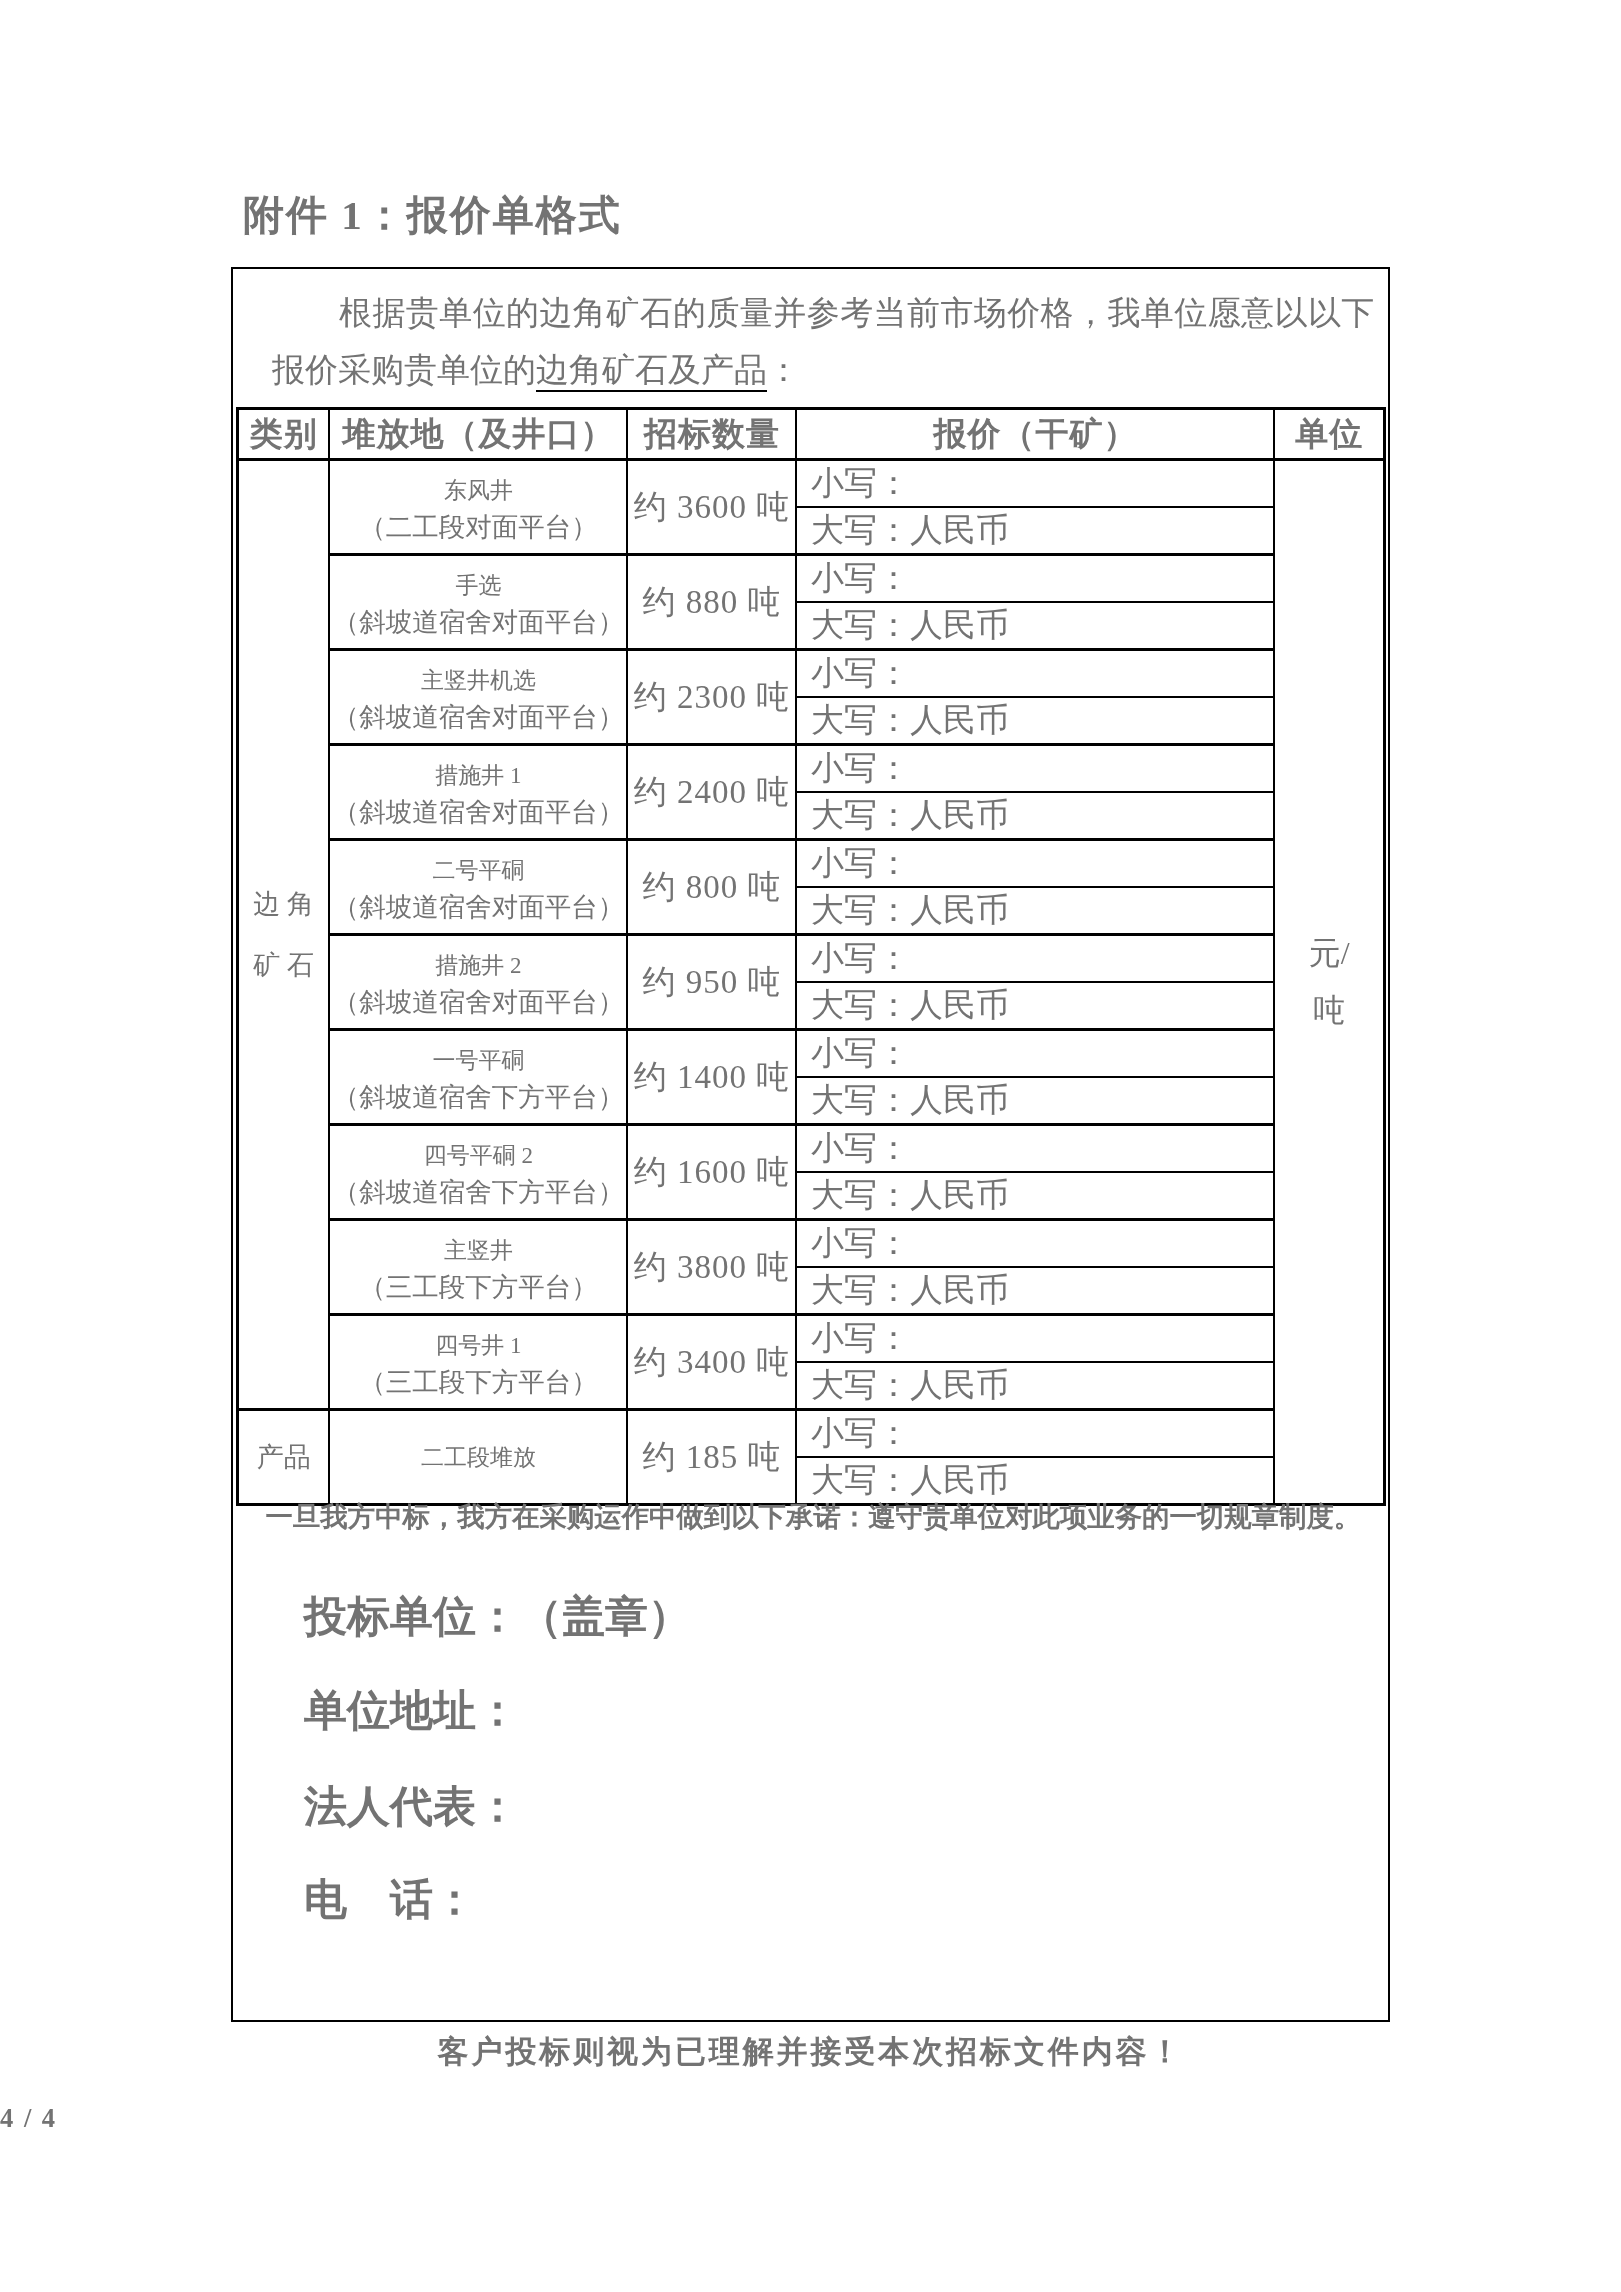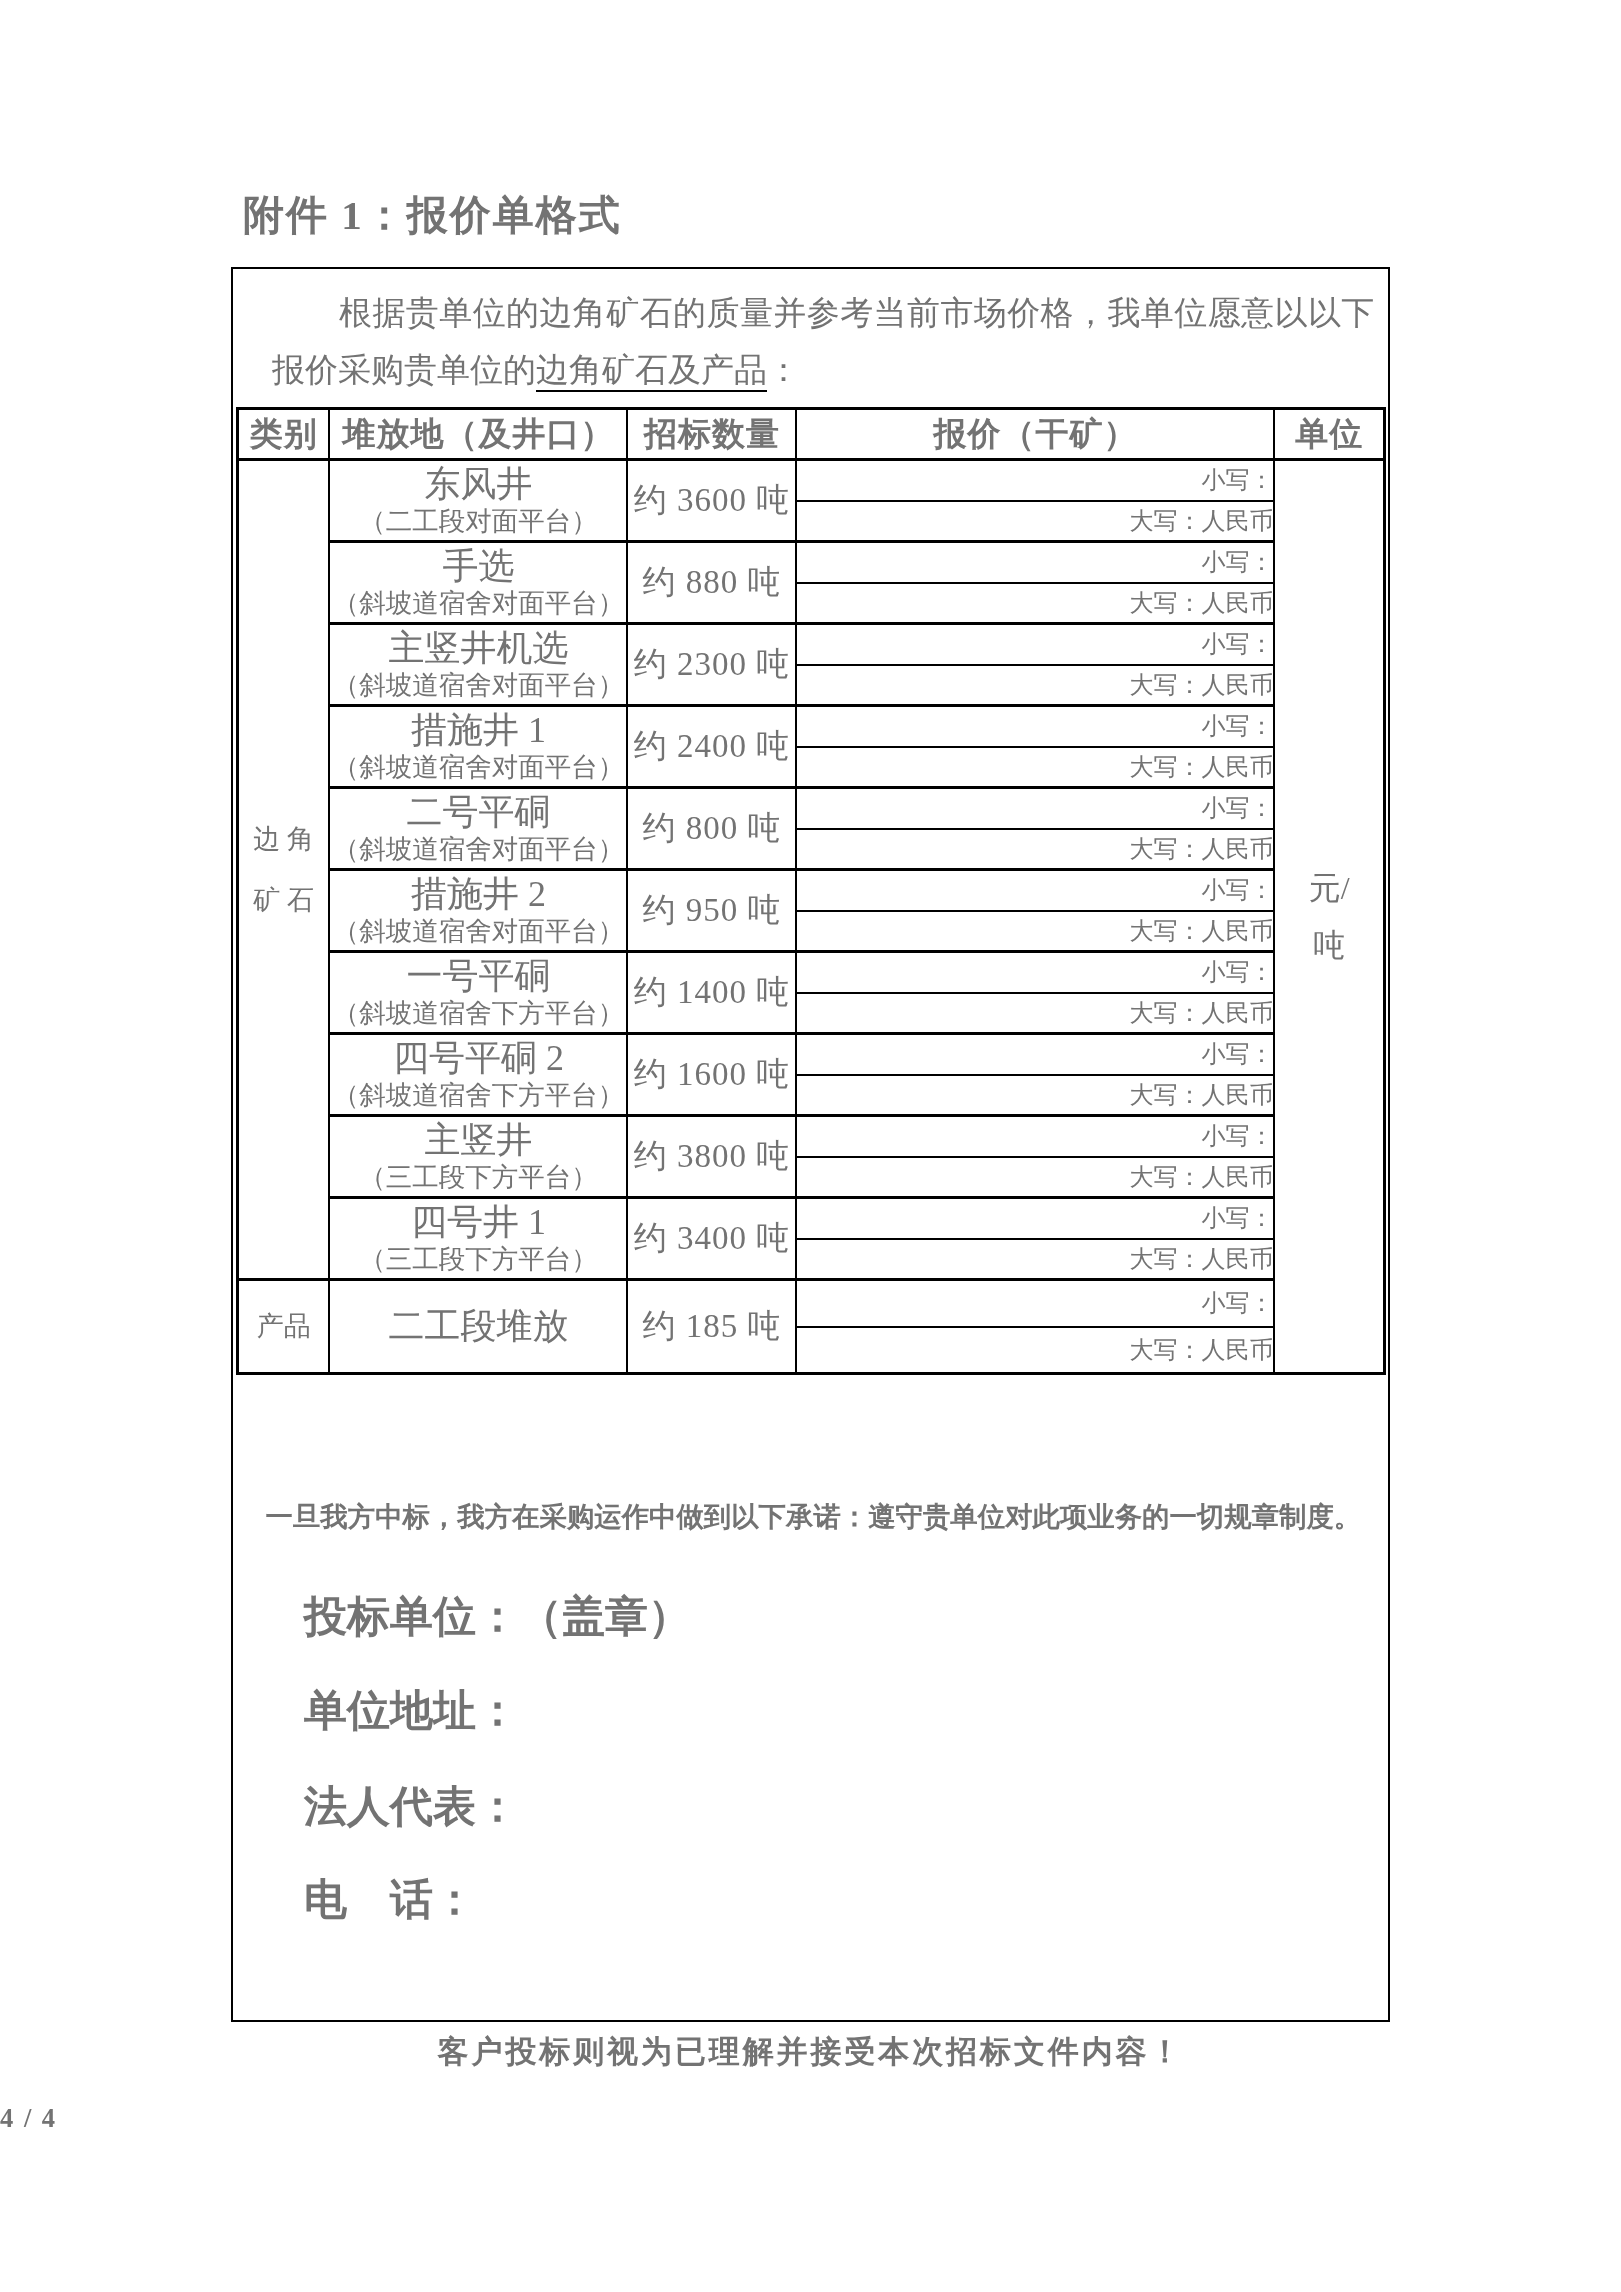--- a/index.html
+++ b/index.html
@@ -69,27 +69,27 @@
   }
   .quote-table tr.row-top { height: 41px; }
   .quote-table tr.row-bottom { height: 41px; }
   .quote-table tr.tall { height: 47px; }
   .quote-table tr.row-top td { border-top: 3.9px solid #000; }
   td.cat {
     white-space: pre-line;
     font-size: 27px;
     line-height: 61px;
   }
-  td.place .nm { font-size: 36px; line-height: 41px; }
+  td.place .nm { font-size: 23px; line-height: 41px; }
   td.place .sub { font-size: 26.5px; line-height: 33px; }
   td.qty { font-size: 33px; letter-spacing: 1px; }
   td.price {
-    text-align: right;
+    text-align: left;
     padding-left: 13.7px;
-    font-size: 24px;
+    font-size: 33px;
   }
   td.unit {
     white-space: pre-line;
     font-size: 32px;
     line-height: 57px;
   }
   .commit {
     position: absolute;
     top: 1230px;
     left: 17.6px;

